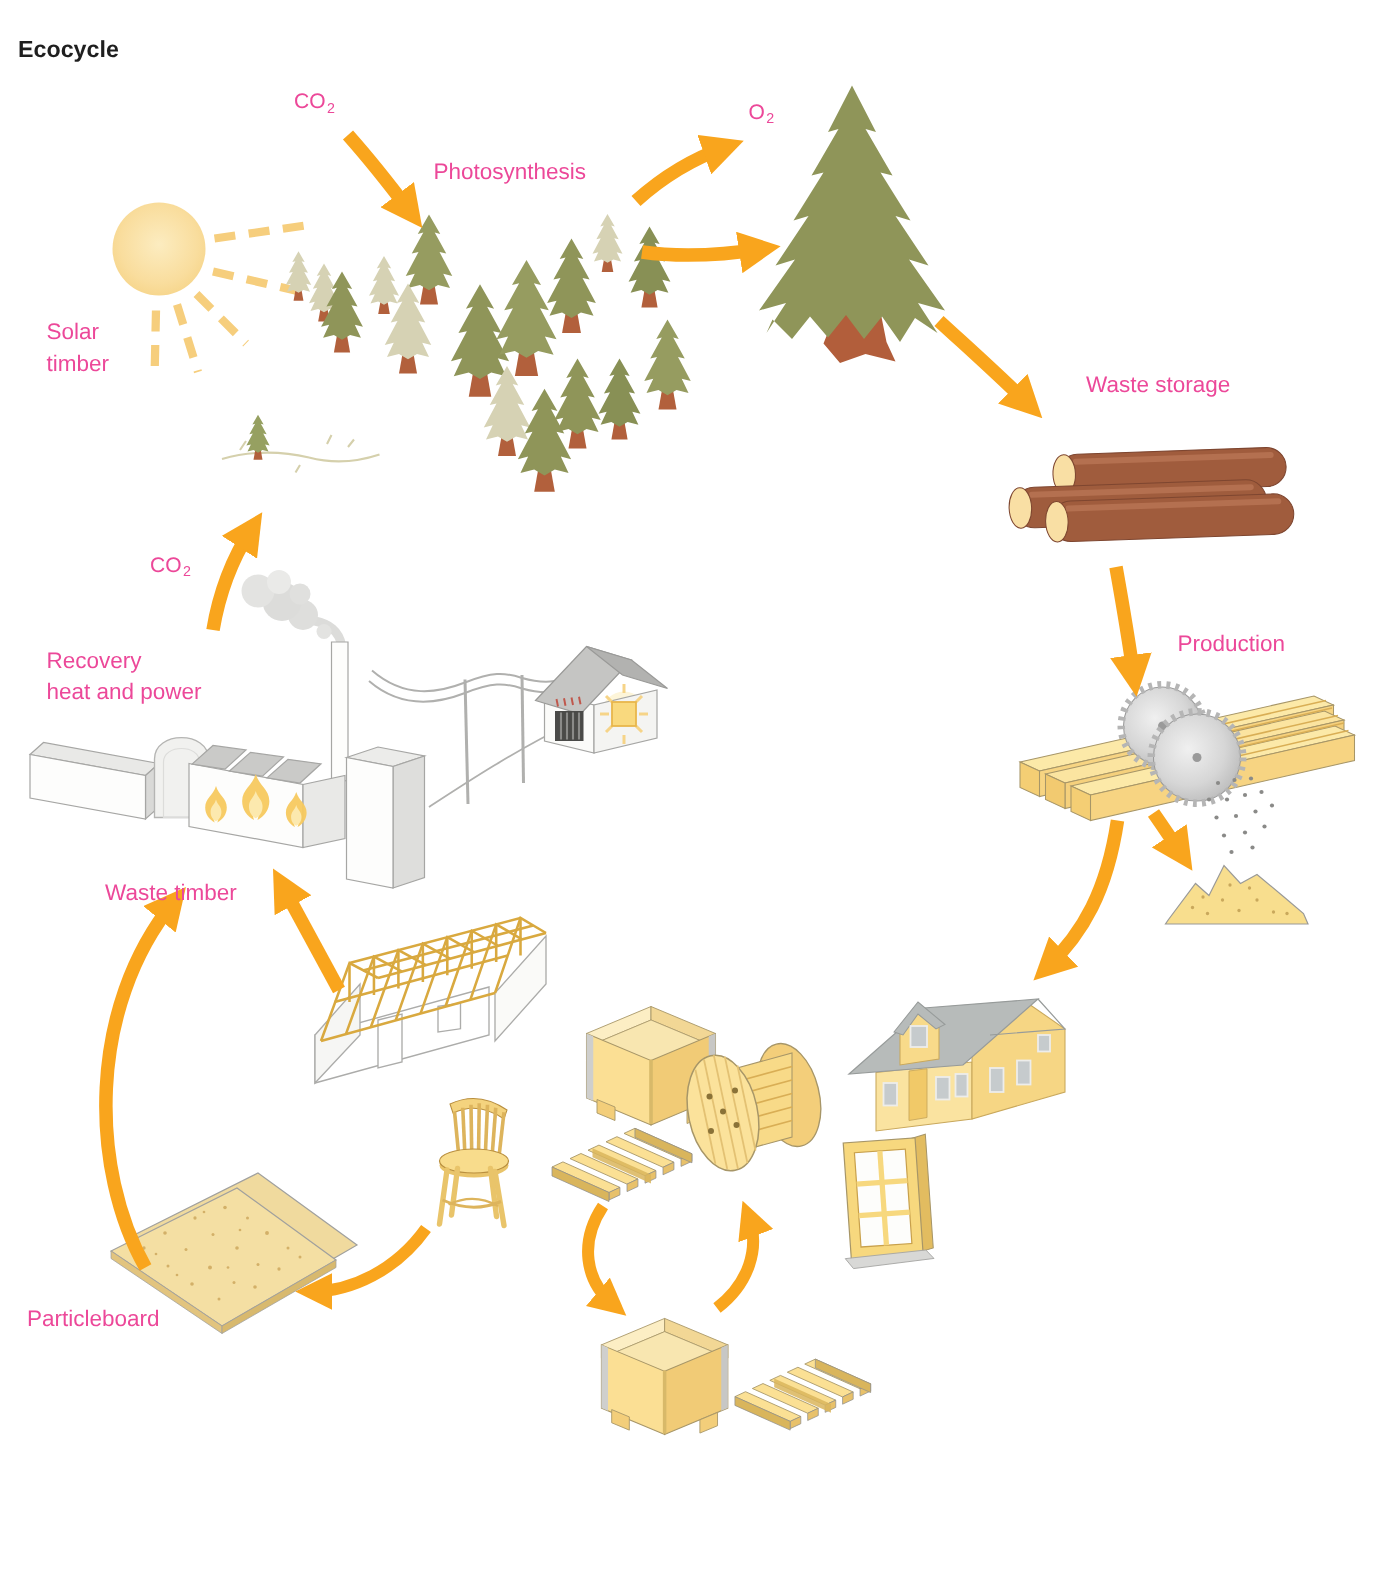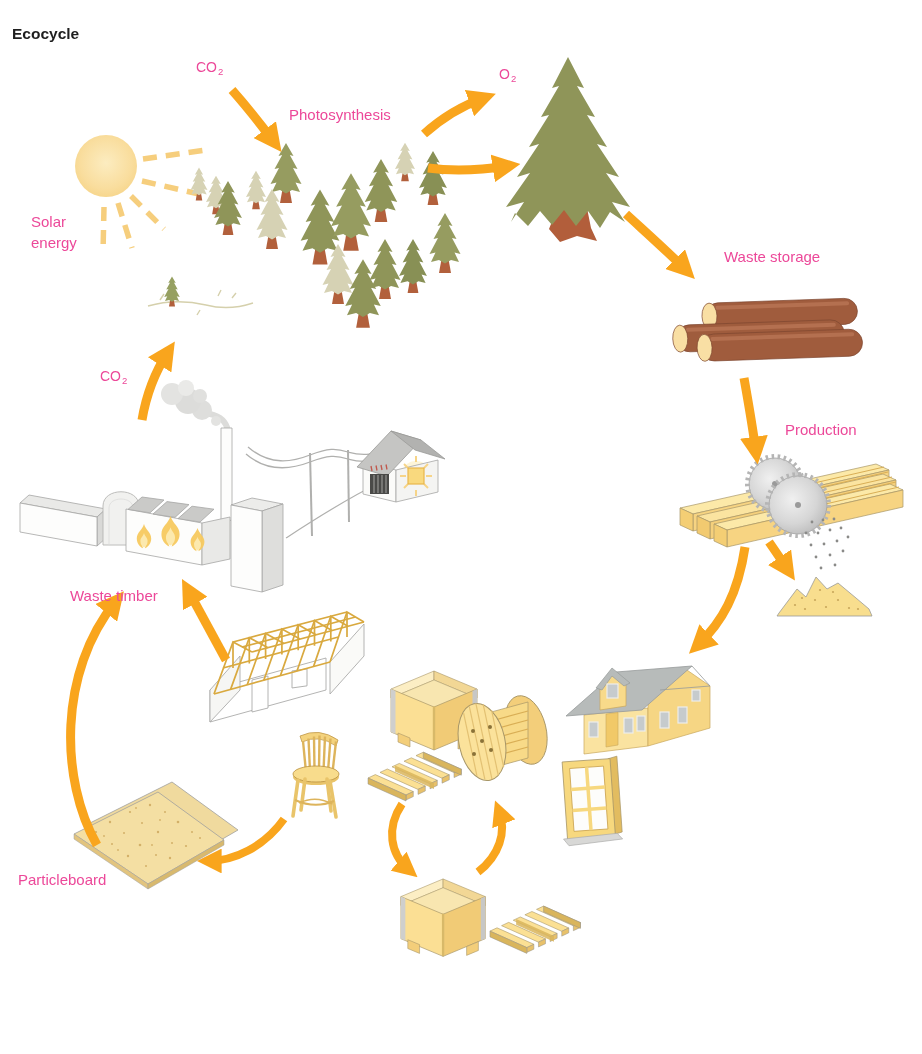--- a/index.html
+++ b/index.html
@@ -448,28 +448,29 @@
 </svg>
 
 <div class="label title" style="left:12px;top:23px"><span>Ecocycle</span></div>
 
 <div class="label" style="left:196px;top:57px;font-size:14px"><span>CO</span><span class="sub">2</span></div>
 
 <div class="label" style="left:289px;top:104px"><span>Photosynthesis</span></div>
 
 <div class="label" style="left:499px;top:64px;font-size:14px"><span>O</span><span class="sub">2</span></div>
 
-<div class="label multiline" style="left:20px;top:211px"><span>Solar</span><br><span>energy</span></div>
+<div class="label multiline" style="left:20px;top:211px"><span>Solar</span><br><span>timber</span></div>
 
 <div class="label" style="left:724px;top:246px"><span>Waste storage</span></div>
 
 <div class="label" style="left:785px;top:419px"><span>Production</span></div>
 
 
 <div class="label" style="left:100px;top:366px;font-size:14px"><span>CO</span><span class="sub">2</span></div>
 
+<div class="label multiline" style="left:20px;top:430px"><span>Recovery</span><br><span>heat and power</span></div>
 
 <div class="label" style="left:70px;top:585px"><span>Waste timber</span></div>
 
 <div class="label" style="left:18px;top:869px"><span>Particleboard</span></div>
 
 
 </div>
 
 </body></html>

